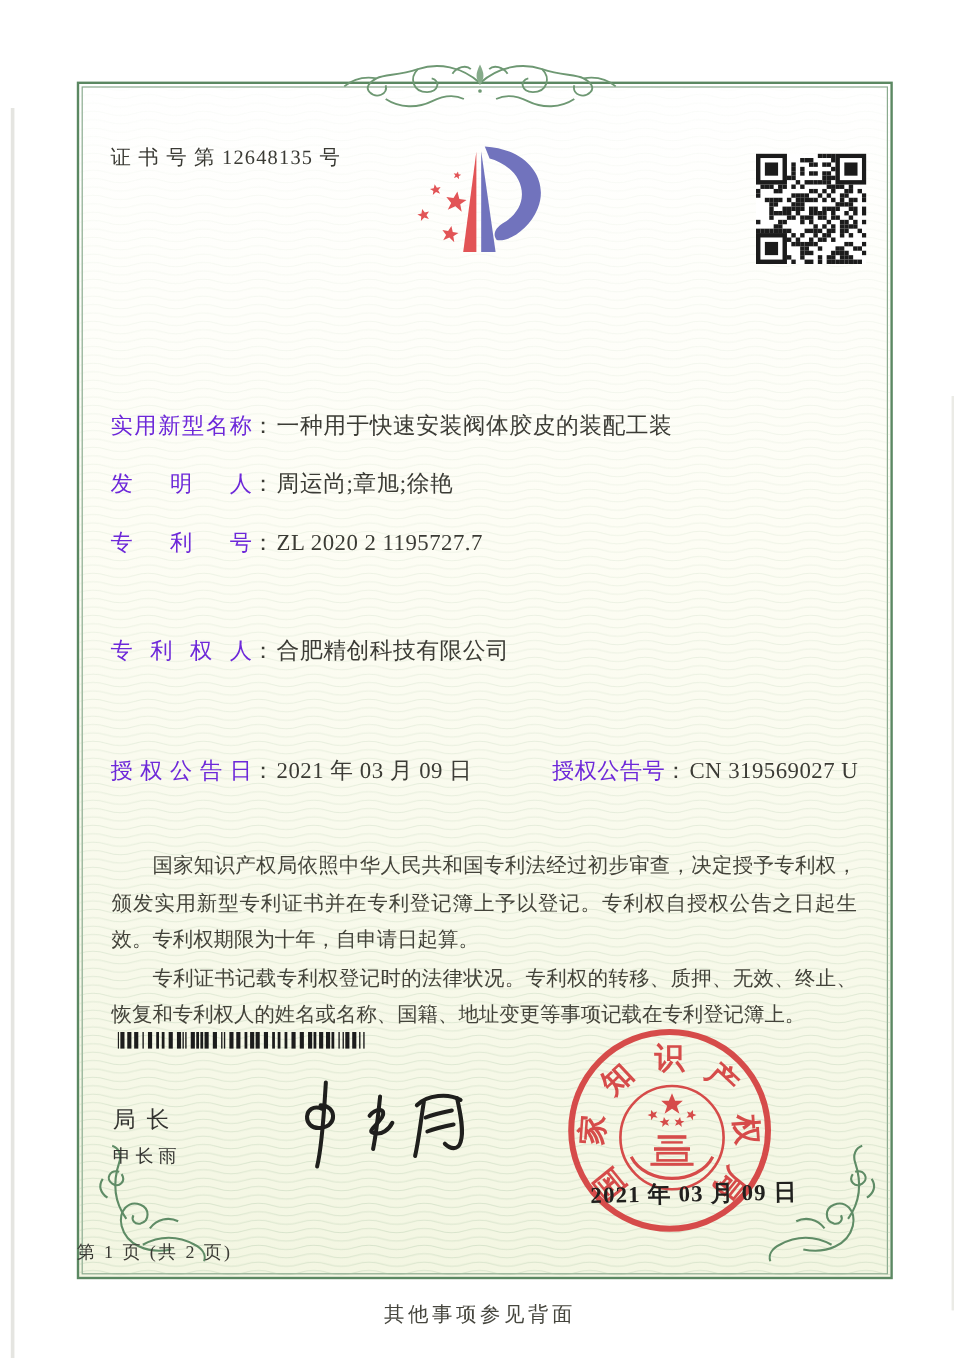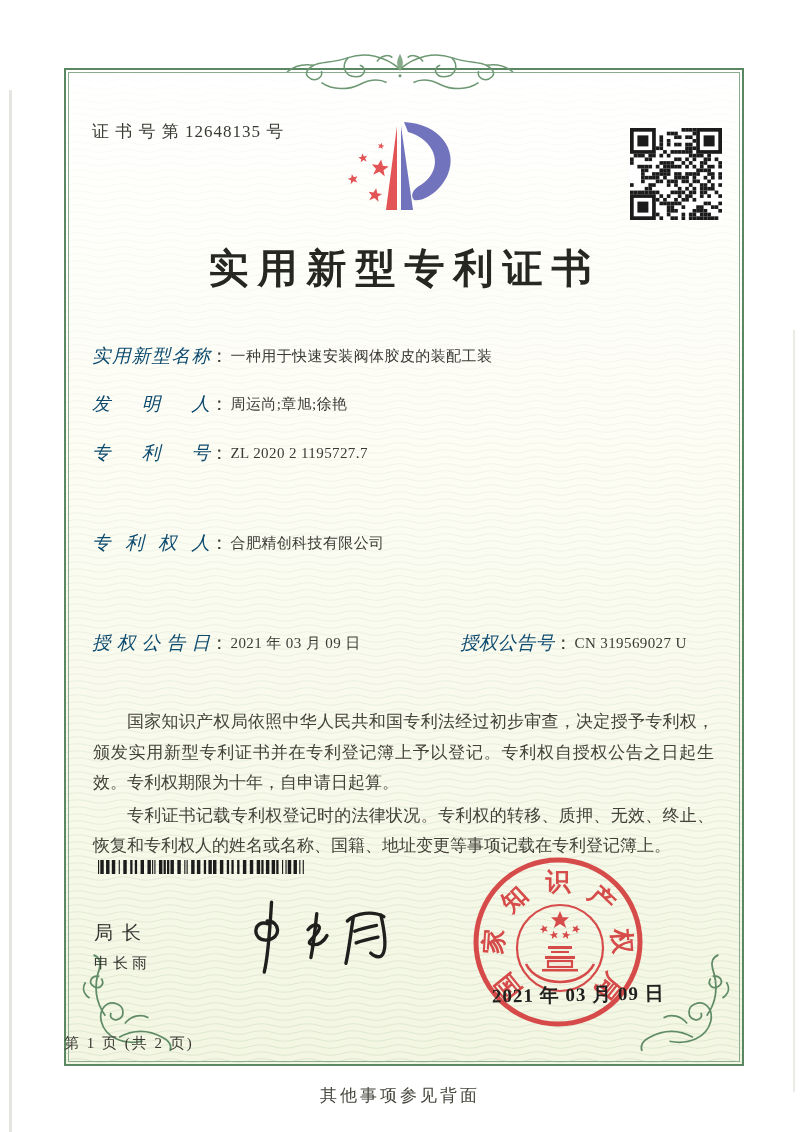--- a/index.html
+++ b/index.html
@@ -15,23 +15,23 @@
   .texture{position:absolute;inset:0;opacity:.5;
      -webkit-mask-image:linear-gradient(180deg,rgba(0,0,0,.10),rgba(0,0,0,.45) 55%,rgba(0,0,0,.75));
      mask-image:linear-gradient(180deg,rgba(0,0,0,.10),rgba(0,0,0,.45) 55%,rgba(0,0,0,.75));}
   .orn{position:absolute;z-index:2;}
   
   .cert-no{position:absolute;left:92px;top:120px;z-index:3;font-size:17px;letter-spacing:1px;color:#3a3a34;}
   .title{position:absolute;left:0;top:241px;width:800px;z-index:3;text-align:center;
          font-size:40px;font-weight:bold;letter-spacing:9px;text-indent:9px;color:#262622;}
   .frow{position:absolute;left:92px;z-index:3;white-space:nowrap;line-height:24px;}
   .flabel{display:inline-block;width:118px;text-align:justify;text-align-last:justify;
-          font-size:18.5px;color:#0c4a6e;vertical-align:top;font-style:italic;}
+          font-size:18.5px;color:#6d28d9;vertical-align:top;}
   .fcolon{font-size:18.5px;color:#3b3b35;vertical-align:top;padding-right:2px;}
-  .fvalue{font-size:15px;color:#3b3b35;letter-spacing:.4px;vertical-align:top;}
+  .fvalue{font-size:19px;color:#3b3b35;letter-spacing:.4px;vertical-align:top;}
   .fvalue-wrap{display:inline-block;width:478px;white-space:normal;line-height:25.5px;}
   .fgroup2{position:absolute;left:368px;top:0;white-space:nowrap;}
   .fgroup2 .flabel{width:94px;}
   .paras{position:absolute;left:93px;right:86px;top:668px;z-index:3;font-size:17px;
          line-height:30.5px;color:#43433a;text-align:justify;margin-top:39px;}
   .paras p{margin:0;text-indent:2em;}
   .paras p+p{margin-top:2px;}
   .sig-title{position:absolute;left:94px;top:920px;z-index:3;font-size:19px;letter-spacing:9px;color:#333330;}
   .sig-name{position:absolute;left:94px;top:954px;z-index:3;font-size:15px;letter-spacing:4px;color:#333330;}
   .signature{position:absolute;left:238px;top:891px;z-index:3;}
@@ -356,21 +356,20 @@
           <rect x="73.6" y="7.4" width="11" height="11"></rect>
         </g>
       <g>
           <rect x="0" y="66.2" width="25.8" height="25.8"></rect>
           <rect x="3.7" y="69.9" width="18.4" height="18.4" fill="#fff"></rect>
           <rect x="7.4" y="73.6" width="11" height="11"></rect>
         </g>
     </g>
   </svg>
 
-  <div class="title">实用新型专利证书</div>
 
   <div class="frow" style="top:344px">
     <span class="flabel">实用新型名称</span><span class="fcolon">：</span><span class="fvalue">一种用于快速安装阀体胶皮的装配工装</span>
   </div>
   <div class="frow" style="top:392px">
     <span class="flabel">发明人</span><span class="fcolon">：</span><span class="fvalue">周运尚;章旭;徐艳</span>
   </div>
   <div class="frow" style="top:441px">
     <span class="flabel">专利号</span><span class="fcolon">：</span><span class="fvalue">ZL 2020 2 1195727.7</span>
   </div>

